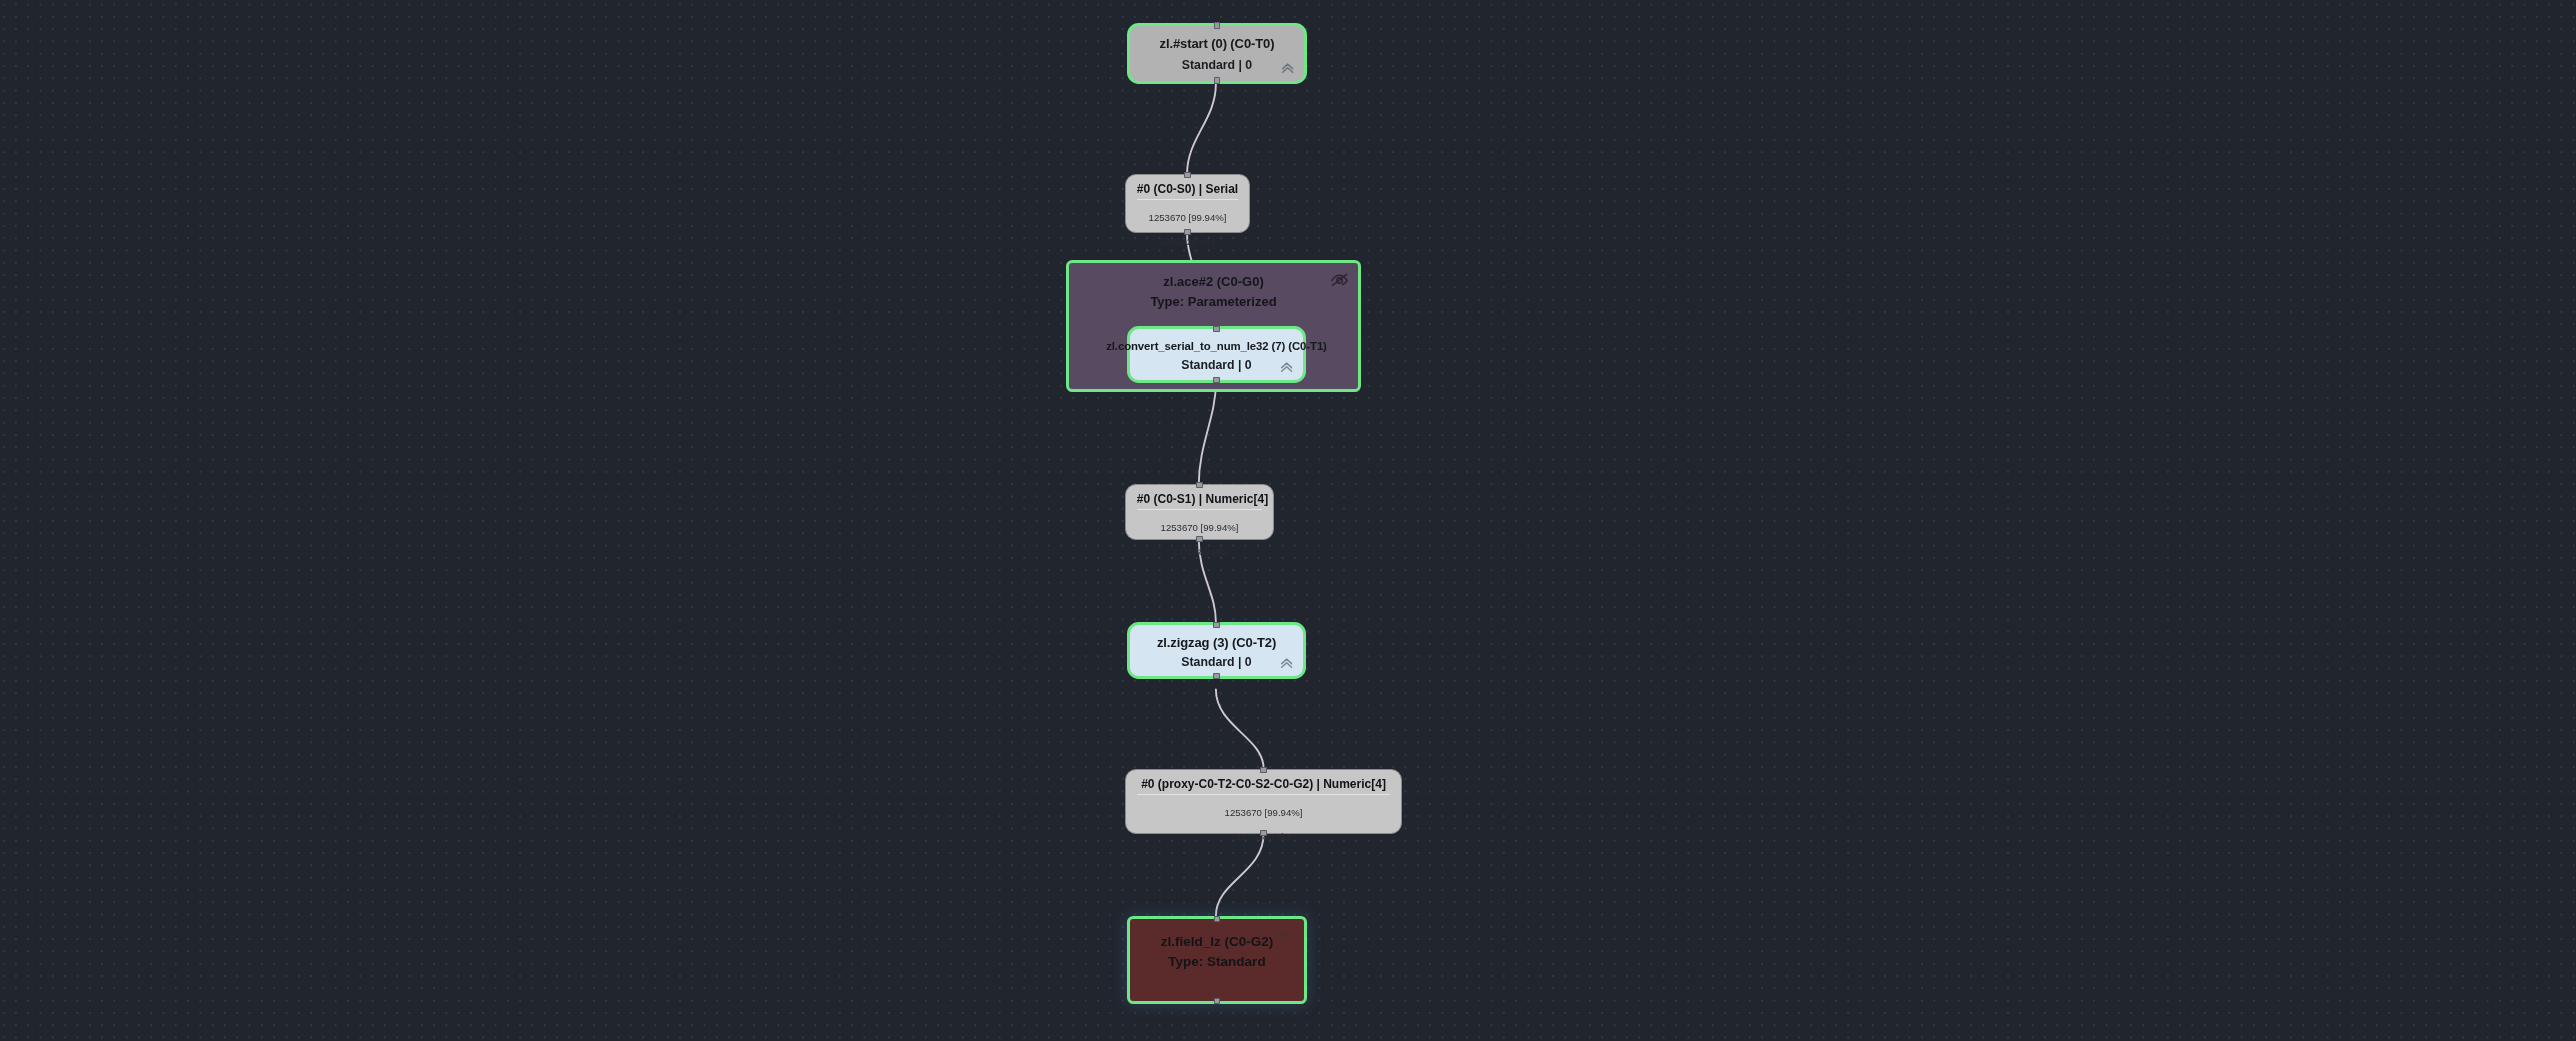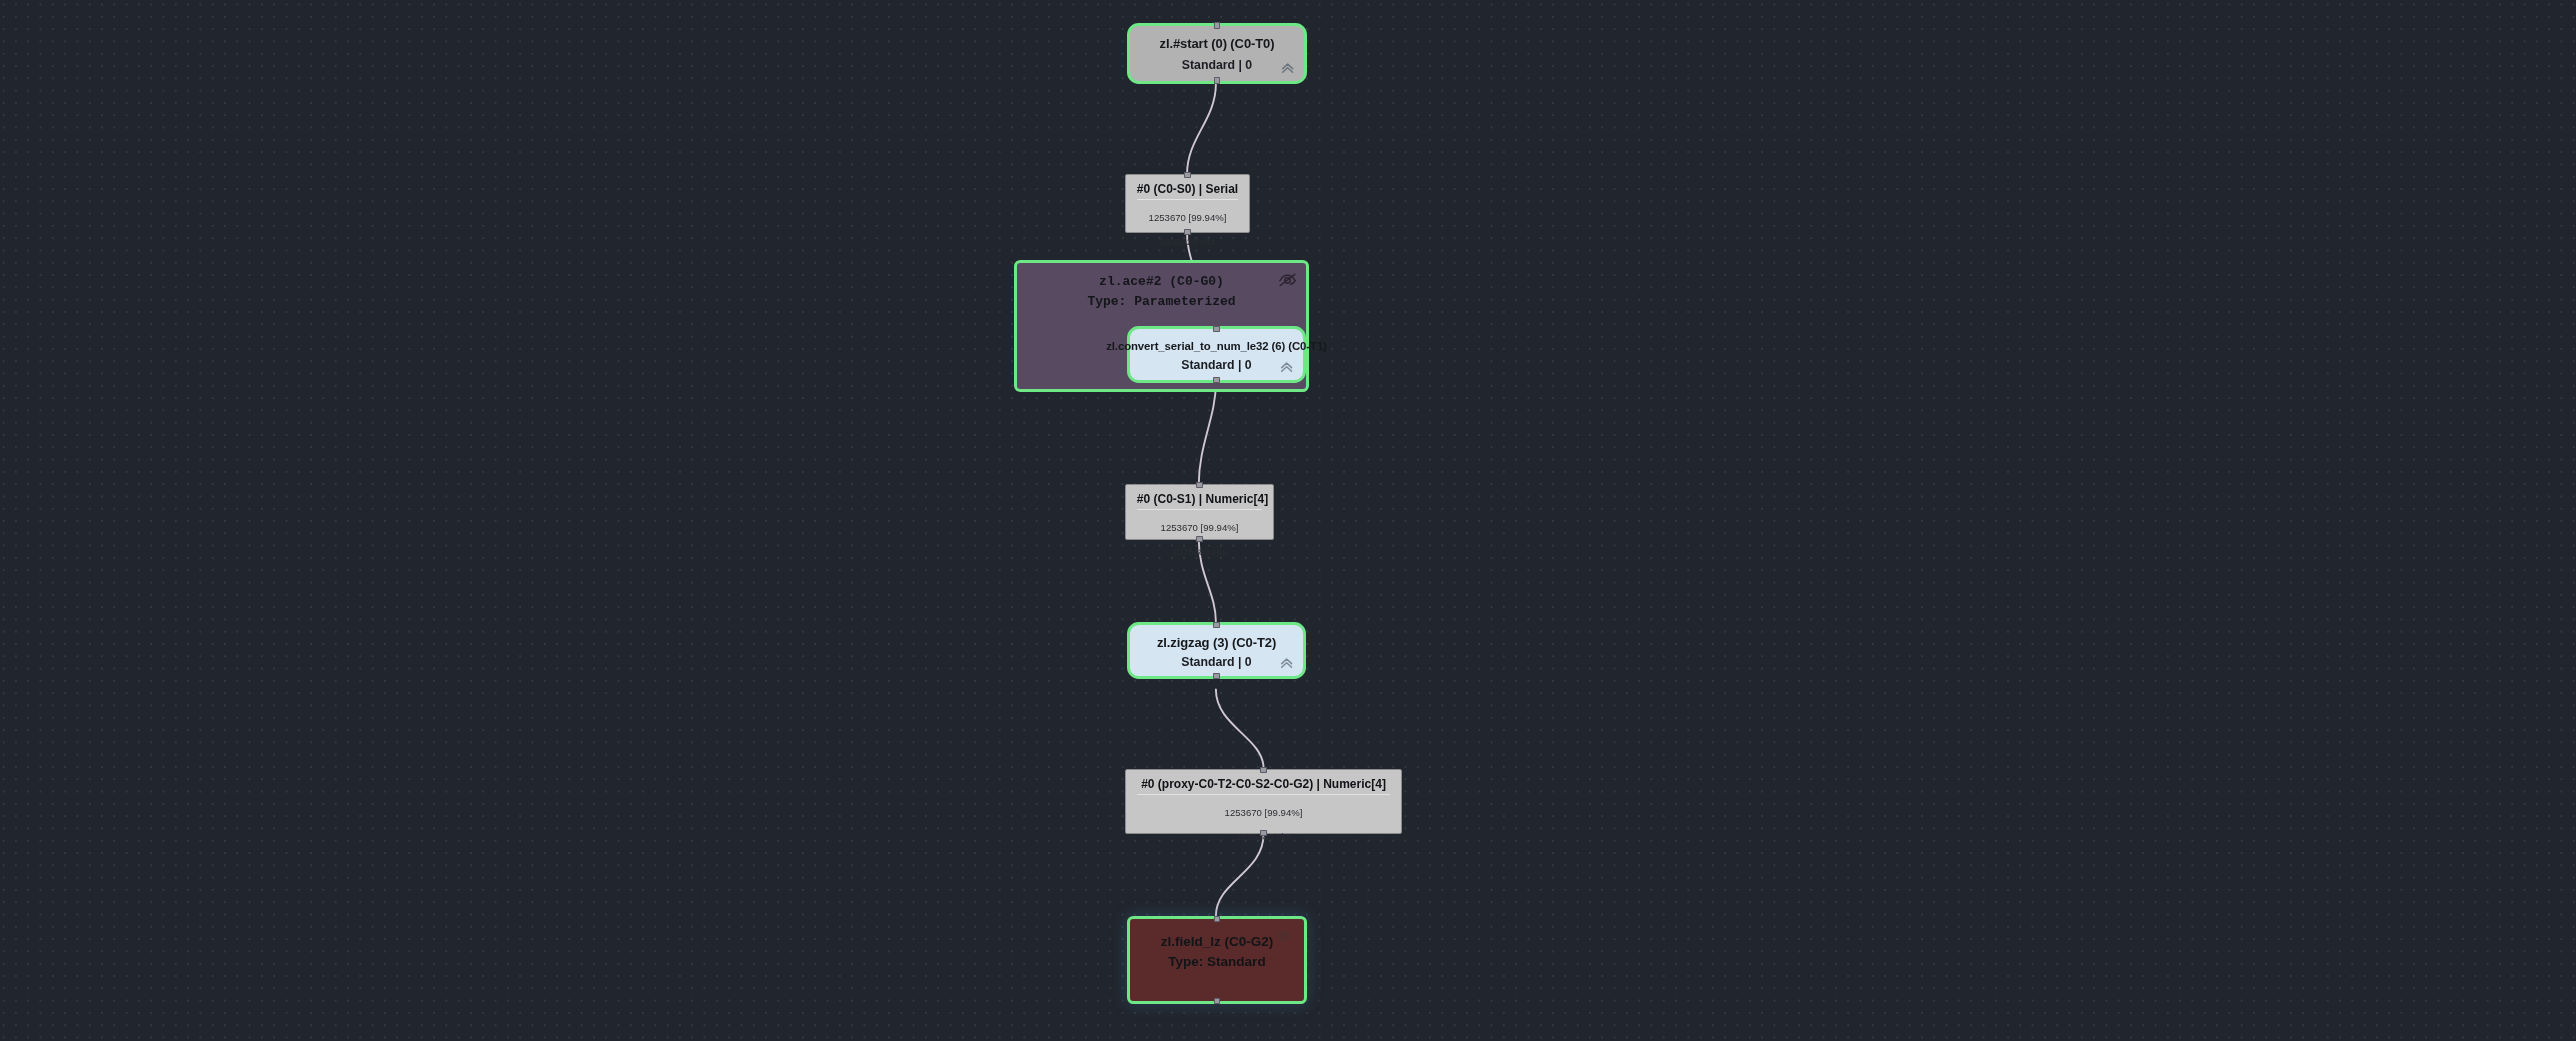--- a/index.html
+++ b/index.html
@@ -112,21 +112,21 @@
     width: 133px;
     line-height: 1.28;
     color: #121416;
   }
   .group-node.collapsed .g-type { margin-top: 2.7px; }
 
   
   .stream-node {
     background: #c6c6c6;
     border: 1.4px solid #8b8b8b;
-    border-radius: 2px;
+    border-radius: 11px;
     padding: 8px 10.8px 8px 10.8px;
     justify-content: flex-start;
     z-index: 9;
   }
   .stream-node .s-title {
     font-size: 12px;
     font-weight: bold;
     color: #101216;
     white-space: nowrap;
     line-height: 1.1;
@@ -204,36 +204,36 @@
   </div>
 
   <div class="node stream-node" style="left:1125px; top:174px; width:125px; height:59px;">
     <span class="port top sq"></span>
     <div class="s-title">#0 (C0-S0) | Serial</div>
     <div class="s-line">1253670 [99.94%]</div>
     <div class="s-line">8305920 elts</div>
     <span class="port bottom sq"></span>
   </div>
 
-  <div class="node group-node" style="left:1014px; top:260px; width:295px; height:132px;font-family:Liberation Mono, monospace;">
+  <div class="node group-node" style="left:1066px; top:260px; width:295px; height:132px;">
     <div class="g-title">zl.ace#2 (C0-G0)</div>
     <div class="g-type">Type: Parameterized</div>
     <span class="icon-btn eye-icon">
       <svg width="19" height="16" viewBox="0 0 22 18" fill="none" stroke="#2c2330" stroke-width="1.7" stroke-linecap="round" stroke-linejoin="round">
         <path d="M2.2 9.6 C5 5 8 3.4 11 3.4 C14 3.4 17 5 19.8 9.6"></path>
         <path d="M19.8 9.6 C18.4 12 16.6 13.4 14.6 14.1"></path>
         <circle cx="11" cy="9.6" r="3.1"></circle>
         <line x1="2.6" y1="15.4" x2="19.4" y2="2.4"></line>
       </svg>
     </span>
   </div>
 
   <div class="node task-node inner" style="left:1127px; top:326px; width:179px; height:57px;">
     <span class="port top sq"></span>
-    <div class="title" style="font-size:11.4px;">zl.convert_serial_to_num_le32 (6) (C0-T1)</div>
+    <div class="title" style="font-size:11.4px;">zl.convert_serial_to_num_le32 (7) (C0-T1)</div>
     <div class="subtitle" style="margin-top:5.4px;">Standard | 0</div>
     <span class="icon-btn chev-icon">
       <svg width="15.3" height="14.4" viewBox="0 0 17 16" fill="none" stroke="#7f8b95" stroke-width="1.7" stroke-linecap="round" stroke-linejoin="round">
         <polyline points="3,8.5 8.5,3.5 14,8.5"></polyline>
         <polyline points="3,12.5 8.5,7.5 14,12.5"></polyline>
       </svg>
     </span>
     <span class="port bottom sq"></span>
   </div>
 

